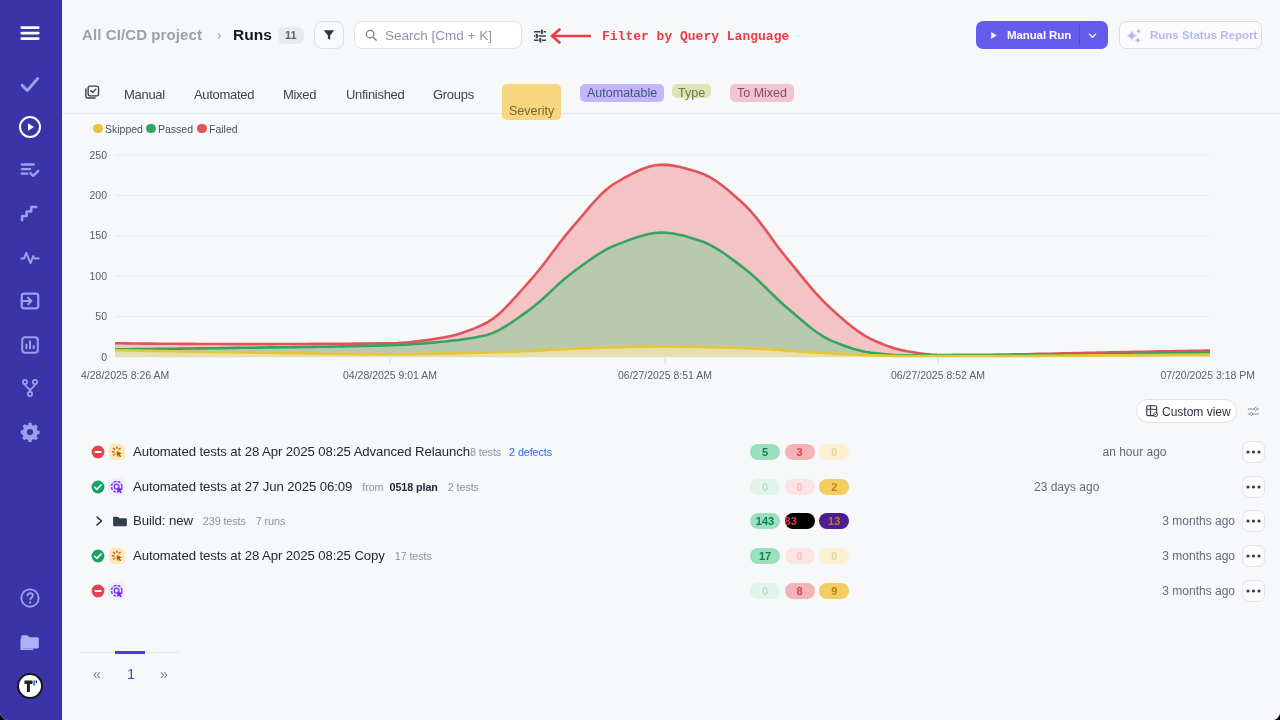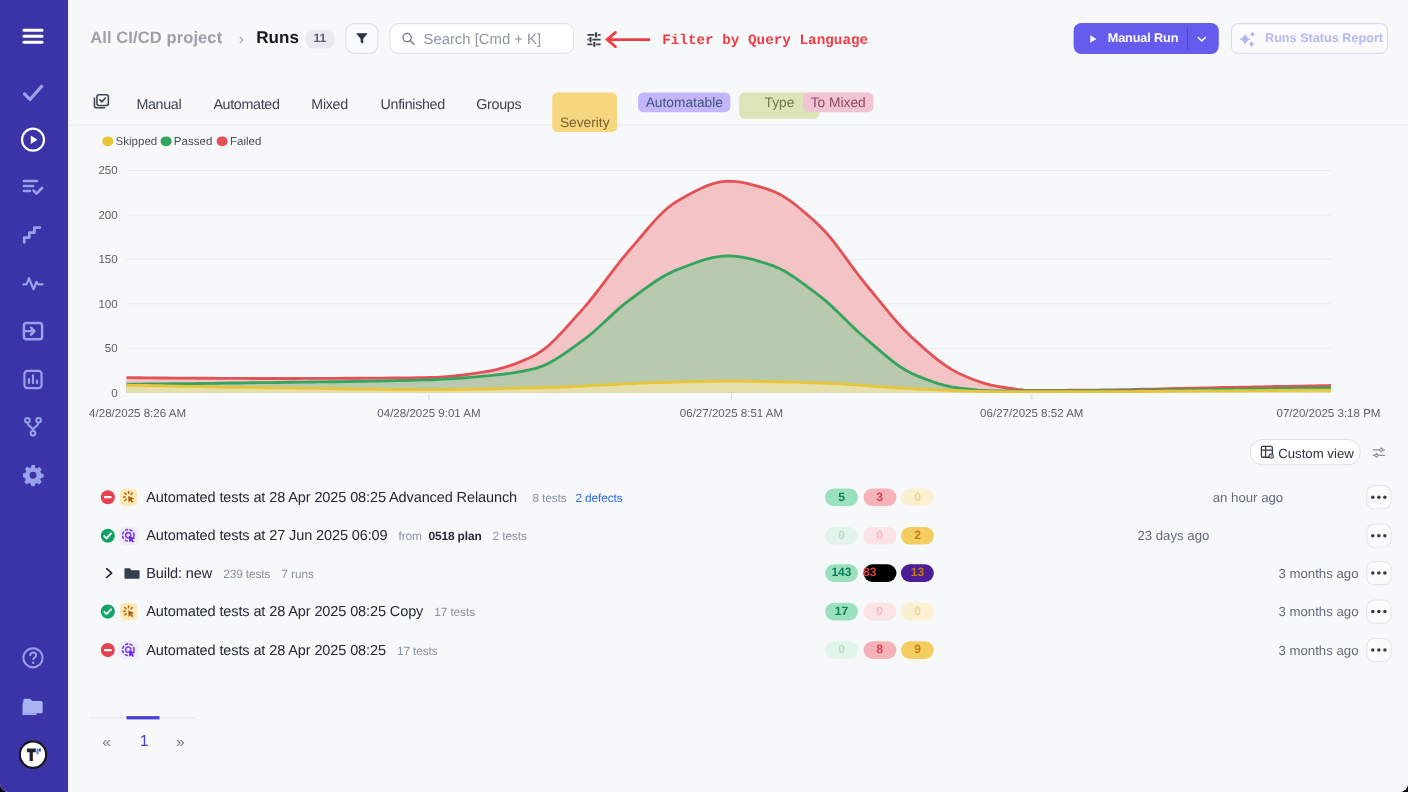--- a/index.html
+++ b/index.html
@@ -119,21 +119,21 @@
         <path d="M2.8 7.5v11c0 1.3 1.05 2.4 2.4 2.4h11.5" stroke="#3a4351" stroke-width="2.1" stroke-linecap="round"></path>
         <path d="M10.2 10.2l2.7 2.7 4.8-5.2" stroke="#3a4351" stroke-width="2.1" stroke-linecap="round" stroke-linejoin="round"></path>
       </svg>
 <div class="abs" style="left:62px;top:86.5px;font-size:13px;font-weight:500;color:#3c4450;letter-spacing:-.3px">Manual</div>
 <div class="abs" style="left:132px;top:86.5px;font-size:13px;font-weight:500;color:#3c4450;letter-spacing:-.3px">Automated</div>
 <div class="abs" style="left:221px;top:86.5px;font-size:13px;font-weight:500;color:#3c4450;letter-spacing:-.3px">Mixed</div>
 <div class="abs" style="left:284px;top:86.5px;font-size:13px;font-weight:500;color:#3c4450;letter-spacing:-.3px">Unfinished</div>
 <div class="abs" style="left:371px;top:86.5px;font-size:13px;font-weight:500;color:#3c4450;letter-spacing:-.3px">Groups</div>
 <div class="abs" style="left:440px;top:84px;height:18px;padding:18px 7px;background:#f7d680;border-radius:5px;font-size:12.5px;font-weight:500;color:#7b6434;line-height:18px">Severity</div>
 <div class="abs" style="left:518px;top:84px;height:18px;padding:0 7px;background:#c4b5fd;border-radius:5px;font-size:12.5px;font-weight:500;color:#3c5a75;line-height:18px">Automatable</div>
-<div class="abs" style="left:610px;top:84px;height:24px;padding:0 23px;background:#dde4b8;border-radius:5px;font-size:12.5px;font-weight:500;color:#70774b;line-height:18px">Type</div>
+<div class="abs" style="left:610px;top:84px;height:14px;padding:0 6px;background:#dde4b8;border-radius:5px;font-size:12.5px;font-weight:500;color:#70774b;line-height:18px">Type</div>
 <div class="abs" style="left:668px;top:84px;height:18px;padding:0 7px;background:#f1c4d4;border-radius:5px;font-size:12.5px;font-weight:500;color:#8a4a62;line-height:18px">To Mixed</div>
 <div class="abs" style="left:31px;top:123.5px;width:9.5px;height:9.5px;border-radius:50%;background:#e7c53a"></div>
 <div class="abs" style="left:43px;top:122.5px;font-size:10.5px;color:#494f58">Skipped</div>
 <div class="abs" style="left:84px;top:123.5px;width:9.5px;height:9.5px;border-radius:50%;background:#33a55f"></div>
 <div class="abs" style="left:96px;top:122.5px;font-size:10.5px;color:#494f58">Passed</div>
 <div class="abs" style="left:135px;top:123.5px;width:9.5px;height:9.5px;border-radius:50%;background:#e25358"></div>
 <div class="abs" style="left:147px;top:122.5px;font-size:10.5px;color:#494f58">Failed</div>
 <svg class="abs" style="left:0;top:0" width="1218" height="400" viewBox="0 0 1218 400">
 <line x1="53" y1="357.0" x2="1148" y2="357.0" stroke="#e9ebef" stroke-width="1"></line>
 <text x="45" y="360.5" font-size="10.5" fill="#5b6169" text-anchor="end" font-family="Liberation Sans">0</text>
@@ -183,21 +183,21 @@
         <rect width="24" height="24" rx="7" fill="#fbe9b8"></rect>
         <g stroke="#b5670f" stroke-width="2" stroke-linecap="round">
           <path d="M11.8 4.2v2.6"></path>
           <path d="M6.7 6.3l1.7 1.9"></path>
           <path d="M16.8 6.4l-1.6 1.8"></path>
           <path d="M5 11.6h2.5"></path>
           <path d="M6.9 16.5l1.8-1.7"></path>
         </g>
         <path fill="#a85c0c" d="M11.3 10.5l8.2 3.4-3.6 1.3 2.3 3.2-1.9 1.3-2.2-3.2-2.2 3z"></path>
       </svg>
-<div class="abs" style="left:71px;top:444px;font-size:13.2px;color:#222a36;white-space:nowrap;letter-spacing:-.1px" id="t452">Automated tests at 28 Apr 2025 08:25 Advanced Relaunch<span style="font-size:10.8px;color:#8a93a1;margin-left:14px">8 tests</span><span style="font-size:10.8px;color:#2e6be6;margin-left:8px">2 defects</span></div>
+<div class="abs" style="left:71px;top:444px;font-size:13.2px;color:#222a36;white-space:nowrap;letter-spacing:-.1px" id="t452">Automated tests at 28 Apr 2025 08:25 Advanced Relaunch<span style="font-size:10.8px;color:#8a93a1;margin-left:0">8 tests</span><span style="font-size:10.8px;color:#2e6be6;margin-left:8px">2 defects</span></div>
 <div class="abs" style="left:688.0px;top:444px;width:30px;height:16px;background:#9be0bd;border-radius:8px;font-size:11px;font-weight:700;color:#0c7f58;text-align:center;line-height:16px">5</div>
 <div class="abs" style="left:722.6px;top:444px;width:30px;height:16px;background:#f5b2b7;border-radius:8px;font-size:11px;font-weight:700;color:#d8414d;text-align:center;line-height:16px">3</div>
 <div class="abs" style="left:757.2px;top:444px;width:30px;height:16px;background:#fbf1d2;border-radius:8px;font-size:11px;font-weight:700;color:#ead694;text-align:center;line-height:16px">0</div>
 <div class="abs" style="left:972px;top:445px;width:201px;font-size:12px;color:#626b79;text-align:center">an hour ago</div>
 <div class="abs" style="left:1180px;top:441px;width:23px;height:22px;background:#fbfbfc;border:1px solid #e3e5ea;border-radius:7px"></div>
 <svg class="abs" style="left:1184px;top:450px" width="15" height="4" viewBox="0 0 15 4">
         <circle cx="2" cy="2" r="1.6" fill="#343c49"></circle>
         <circle cx="7.5" cy="2" r="1.6" fill="#343c49"></circle>
         <circle cx="13" cy="2" r="1.6" fill="#343c49"></circle>
       </svg>
@@ -268,21 +268,20 @@
 <svg class="abs" style="left:29px;top:584px" width="14" height="14" viewBox="0 0 24 24">
         <circle cx="12" cy="12" r="11" fill="#e5434f"></circle>
         <rect x="6" y="10.2" width="12" height="3.6" rx="1.4" fill="#fff"></rect>
       </svg>
 <svg class="abs" style="left:46px;top:582px" width="18" height="18" viewBox="0 0 24 24">
         <rect width="24" height="24" rx="8" fill="#f1edfc"></rect>
         <circle cx="11.5" cy="11.5" r="7" fill="none" stroke="#7b3ff2" stroke-width="2" stroke-dasharray="4 1.6"></circle>
         <circle cx="11.5" cy="11.5" r="3.2" fill="none" stroke="#7b3ff2" stroke-width="1.9"></circle>
         <path fill="#6d28ed" d="M12.2 12.2l7.6 3.1-3.3 1.2 2 2.9-1.6 1.1-2-2.9-2 2.7z"></path>
       </svg>
-<div class="abs" style="left:71px;top:583px;font-size:13.2px;color:#222a36;white-space:nowrap;letter-spacing:-.1px" id="t591">Automated tests at 28 Apr 2025 08:25<span style="font-size:10.8px;color:#8a93a1;margin-left:10px">17 tests</span></div>
 <div class="abs" style="left:688.0px;top:583px;width:30px;height:16px;background:#e2f5ea;border-radius:8px;font-size:11px;font-weight:700;color:#b7e0ca;text-align:center;line-height:16px">0</div>
 <div class="abs" style="left:722.6px;top:583px;width:30px;height:16px;background:#f5b2b7;border-radius:8px;font-size:11px;font-weight:700;color:#d8414d;text-align:center;line-height:16px">8</div>
 <div class="abs" style="left:757.2px;top:583px;width:30px;height:16px;background:#f4cd60;border-radius:8px;font-size:11px;font-weight:700;color:#c07c16;text-align:center;line-height:16px">9</div>
 <div class="abs" style="left:972px;top:584px;width:201px;font-size:12px;color:#626b79;text-align:right">3 months ago</div>
 <div class="abs" style="left:1180px;top:580px;width:23px;height:22px;background:#fbfbfc;border:1px solid #e3e5ea;border-radius:7px"></div>
 <svg class="abs" style="left:1184px;top:589px" width="15" height="4" viewBox="0 0 15 4">
         <circle cx="2" cy="2" r="1.6" fill="#343c49"></circle>
         <circle cx="7.5" cy="2" r="1.6" fill="#343c49"></circle>
         <circle cx="13" cy="2" r="1.6" fill="#343c49"></circle>
       </svg>

